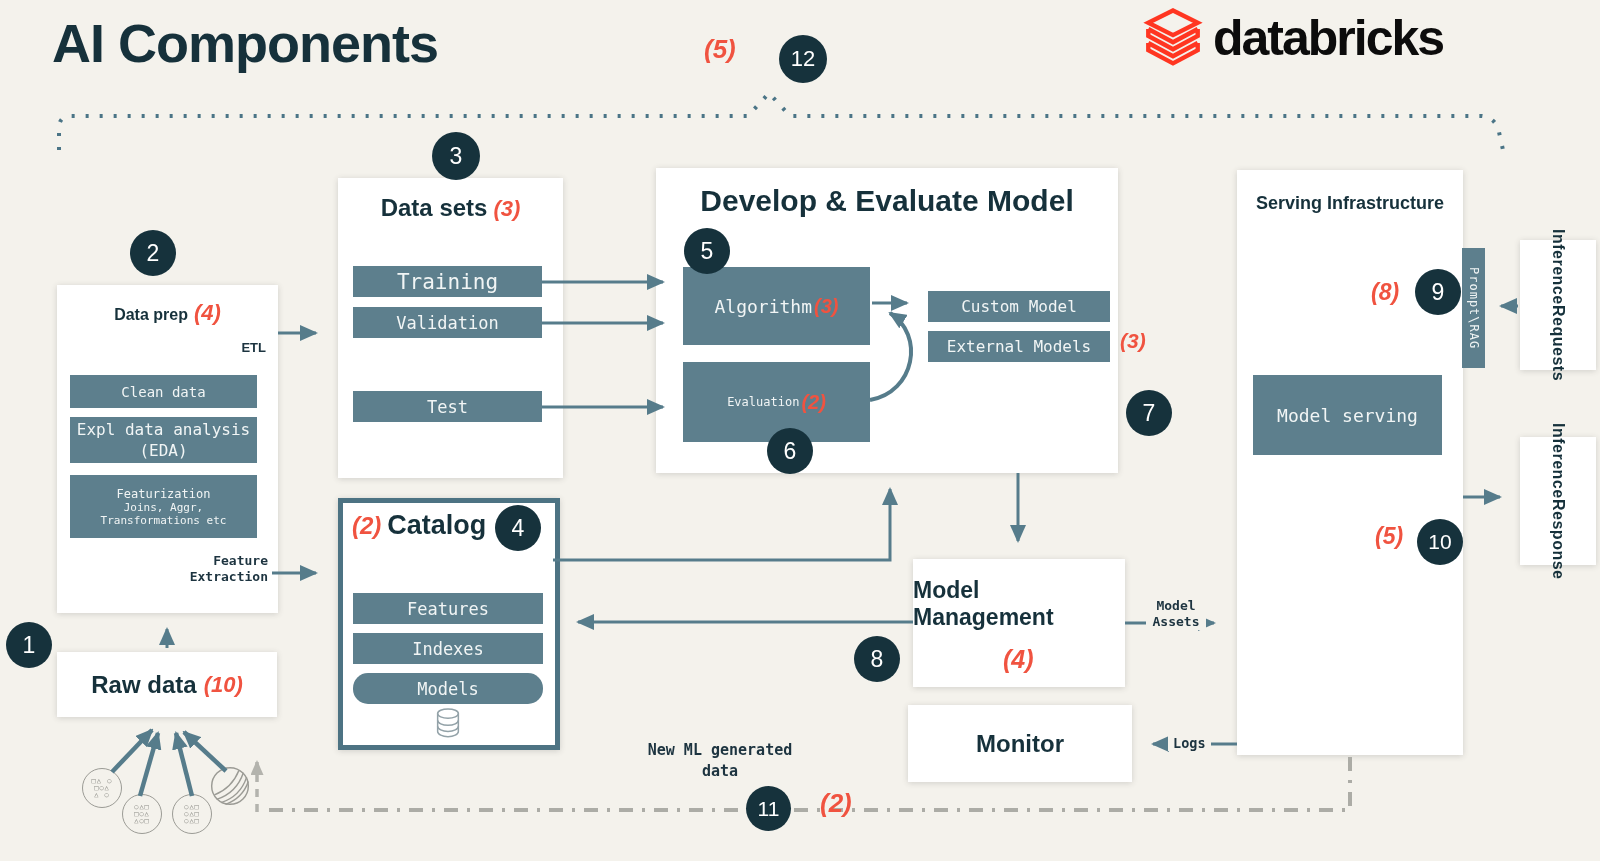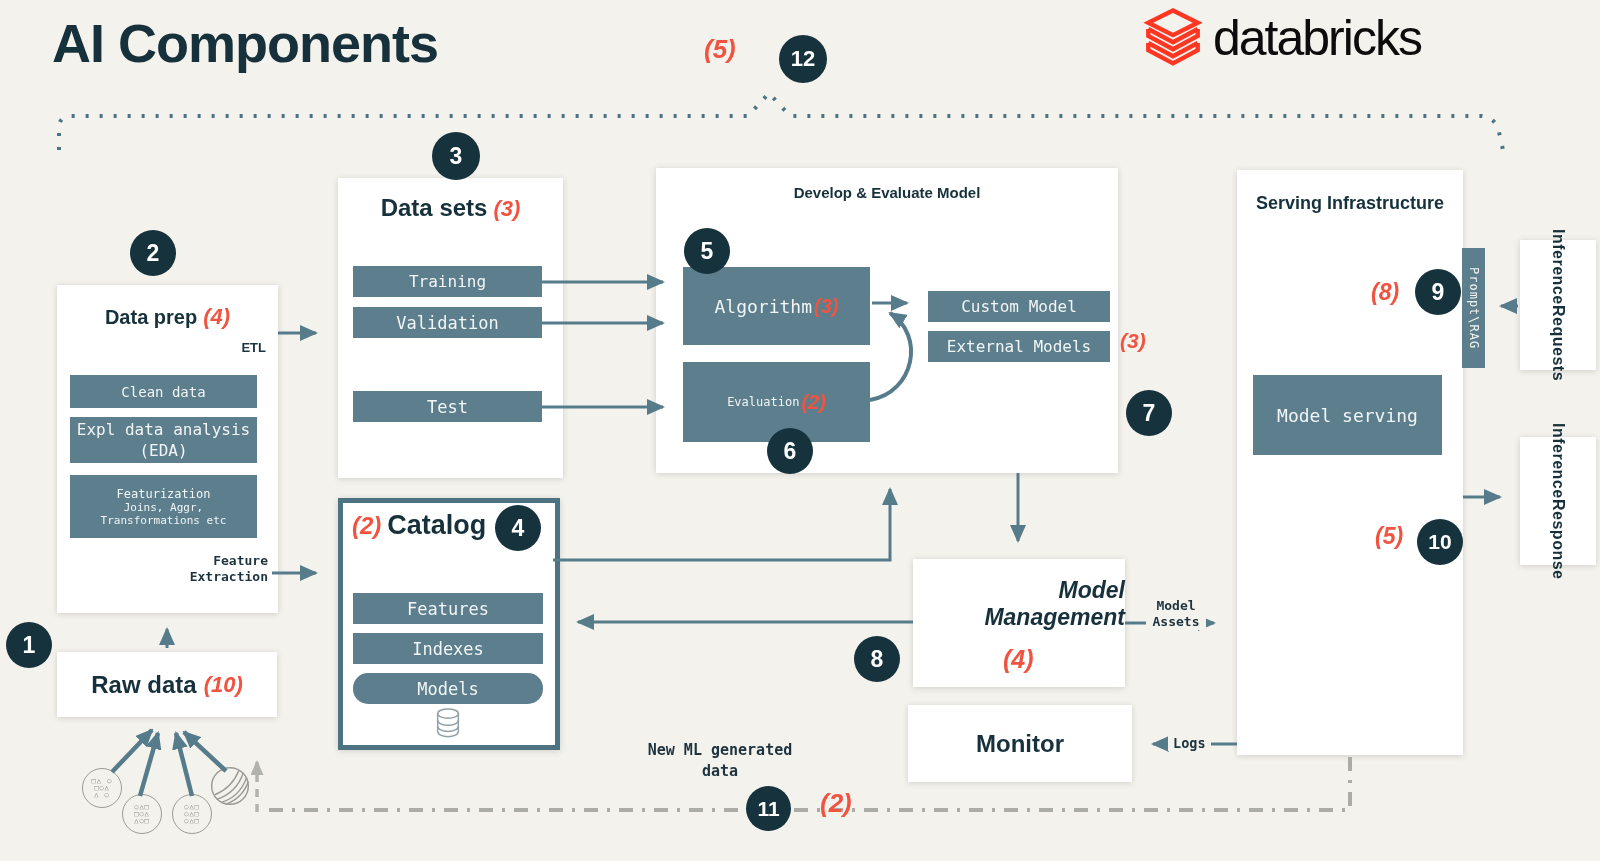--- a/index.html
+++ b/index.html
@@ -3,21 +3,21 @@
 <meta charset="utf-8">
 <style>
   html,body{margin:0;padding:0;background:#e8e6e0;}
   .page{position:relative;width:1600px;height:861px;background:#f4f2ec;overflow:hidden;
         font-family:"Liberation Sans",sans-serif;color:#1c3440;}
   .abs{position:absolute;}
   .card{position:absolute;background:#ffffff;box-shadow:0 1px 6px rgba(50,50,50,.18);z-index:1;}
   .pill{position:absolute;background:#5d7f8d;color:#f1f5f5;font-family:"DejaVu Sans Mono",monospace;
         display:flex;flex-direction:column;align-items:center;justify-content:center;text-align:center;z-index:3;}
   .step{position:absolute;background:#16323c;color:#fff;border-radius:50%;display:flex;align-items:center;
-        justify-content:center;font-weight:700;font-size:23px;z-index:6;font-family:"Liberation Sans",sans-serif;}
+        justify-content:center;font-weight:400;font-size:23px;z-index:6;font-family:"Liberation Sans",sans-serif;}
   .red{color:#f05340;font-style:italic;font-weight:600;font-family:"Liberation Sans",sans-serif;}
   .rednote{position:absolute;color:#f05340;font-style:italic;font-weight:600;z-index:6;}
   .h{color:#16313b;font-weight:700;}
   .heading{position:absolute;display:flex;align-items:baseline;justify-content:center;gap:6px;z-index:4;}
   .smlabel{position:absolute;font-family:"DejaVu Sans Mono",monospace;font-weight:700;color:#1d3440;z-index:6;}
   .vtext{position:absolute;writing-mode:vertical-lr;text-orientation:mixed;z-index:3;}
   .vtext span{display:block;text-align:center;height:100%;}
   .src{position:absolute;border:1.5px solid #9b9b95;border-radius:50%;color:#8c8c86;z-index:2;
        font-family:"DejaVu Sans Mono",monospace;display:flex;flex-direction:column;align-items:center;
        justify-content:center;font-size:7px;line-height:7px;letter-spacing:1px;background:transparent;}
@@ -32,28 +32,28 @@
   <div class="abs h" style="left:52px;top:12px;font-size:54px;letter-spacing:-1px;">AI Components</div>
 
   <div class="logo" style="left:1143px;top:6px;gap:10px;">
     <span>
       <svg width="60" height="60" viewBox="0 0 68 68" fill="none" stroke="#ff3621" stroke-width="5" stroke-linejoin="miter">
         <path d="M34 5 L62 19 L34 33 L6 19 Z"></path>
         <path d="M6 26 L34 41 L62 26 M6 26 V34 L34 49 L62 34 V26"></path>
         <path d="M6 42 L34 57 L62 42 M6 42 V50 L34 65 L62 50 V42"></path>
       </svg>
     </span>
-    <span style="font-size:50px;font-weight:400;color:#0c0c0c;letter-spacing:-2px;line-height:60px;">databricks</span>
+    <span style="font-size:50px;font-weight:700;color:#0c0c0c;letter-spacing:-2px;line-height:60px;">databricks</span>
   </div>
 
   <div class="rednote" style="left:704px;top:34px;font-size:26px;">(5)</div>
 
   <div class="card" style="left:57px;top:285px;width:221px;height:328px;"></div>
   <div class="heading" style="left:57px;top:298px;width:221px;">
-    <span class="h" style="font-size:20px;margin-top:8px;">Data prep</span>
+    <span class="h" style="font-size:16px;margin-top:8px;">Data prep</span>
     <span class="red" style="font-size:22px;">(4)</span>
   </div>
   <div class="abs" style="left:180px;top:340px;width:86px;text-align:right;font-size:13px;font-weight:700;z-index:4;">ETL</div>
   <div class="pill" style="left:70px;top:375px;width:187px;height:33px;font-size:14px;">Clean data</div>
   <div class="pill" style="left:70px;top:417px;width:187px;height:46px;font-size:16px;line-height:21px;padding:0 6px;box-sizing:border-box;">Expl data analysis (EDA)</div>
   <div class="pill" style="left:70px;top:475px;width:187px;height:63px;">
     <span style="font-size:12px;">Featurization</span>
     <span style="font-size:11px;line-height:13px;width:150px;">Joins, Aggr, Transformations etc</span>
   </div>
   <div class="smlabel" style="left:138px;top:553px;width:130px;text-align:right;font-size:13px;line-height:16px;">Feature Extraction</div>
@@ -83,26 +83,26 @@
       <circle cx="18" cy="18" r="16.5"></circle>
       <path d="M4,26 C14,22 22,14 26,4 M6,30 C18,26 26,18 30,6 M10,33 C22,29 29,22 33,10 M14,34.5 C24,31 31,24 34.5,14"></path>
     </svg>
   </div>
 
   <div class="card" style="left:338px;top:178px;width:225px;height:300px;"></div>
   <div class="heading" style="left:338px;top:194px;width:225px;">
     <span class="h" style="font-size:24px;">Data sets</span>
     <span class="red" style="font-size:22px;">(3)</span>
   </div>
-  <div class="pill" style="left:353px;top:266px;width:189px;height:31px;font-size:16px;">Training</div>
+  <div class="pill" style="left:353px;top:266px;width:189px;height:31px;font-size:21px;">Training</div>
   <div class="pill" style="left:353px;top:307px;width:189px;height:31px;font-size:17px;">Validation</div>
   <div class="pill" style="left:353px;top:391px;width:189px;height:31px;font-size:17px;">Test</div>
 
   <div class="card" style="left:656px;top:168px;width:462px;height:305px;"></div>
-  <div class="abs h" style="left:656px;top:184px;width:462px;text-align:center;font-size:15px;z-index:4;">Develop &amp; Evaluate Model</div>
+  <div class="abs h" style="left:656px;top:184px;width:462px;text-align:center;font-size:30px;z-index:4;">Develop &amp; Evaluate Model</div>
   <div class="pill" style="left:683px;top:267px;width:187px;height:78px;flex-direction:row;gap:2px;">
     <span style="font-size:18px;">Algorithm</span>
     <span class="red" style="font-size:20px;">(3)</span>
   </div>
   <div class="pill" style="left:683px;top:362px;width:187px;height:80px;flex-direction:row;gap:2px;">
     <span style="font-size:12px;">Evaluation</span>
     <span class="red" style="font-size:20px;">(2)</span>
   </div>
   <div class="pill" style="left:928px;top:291px;width:182px;height:31px;font-size:16px;">Custom Model</div>
   <div class="pill" style="left:928px;top:331px;width:182px;height:31px;font-size:16px;">External Models</div>
@@ -119,21 +119,21 @@
   <div class="abs" style="left:434px;top:707px;z-index:4;">
     <svg width="28" height="32" viewBox="0 0 28 34" fill="none" stroke="#93a2a8" stroke-width="1.6">
       <ellipse cx="14" cy="7" rx="11" ry="5"></ellipse>
       <path d="M3,7 V26 c0,3 5,5.5 11,5.5 s11,-2.5 11,-5.5 V7"></path>
       <path d="M3,14 c0,3 5,5.5 11,5.5 s11,-2.5 11,-5.5"></path>
       <path d="M3,20.5 c0,3 5,5.5 11,5.5 s11,-2.5 11,-5.5"></path>
     </svg>
   </div>
 
   <div class="card" style="left:913px;top:559px;width:212px;height:128px;"></div>
-  <div class="abs h" style="left:913px;top:577px;width:212px;text-align:right;font-size:23px;line-height:27px;z-index:4;font-style:italic;">Model Management</div>
+  <div class="abs h" style="left:913px;top:577px;width:212px;text-align:left;font-size:23px;line-height:27px;z-index:4;">Model Management</div>
   <div class="rednote" style="left:1003px;top:645px;font-size:25px;">(4)</div>
 
   <div class="card" style="left:908px;top:705px;width:224px;height:77px;display:flex;align-items:center;justify-content:center;text-align:center;">
     <span class="h" style="font-size:24px;">Monitor</span>
   </div>
 
   <div class="card" style="left:1237px;top:170px;width:226px;height:585px;"></div>
   <div class="abs h" style="left:1237px;top:188px;width:226px;text-align:center;font-size:18px;line-height:30px;z-index:4;">Serving Infrastructure</div>
   <div class="rednote" style="left:1371px;top:279px;font-size:23px;">(8)</div>
   <div class="rednote" style="left:1375px;top:523px;font-size:23px;">(5)</div>

